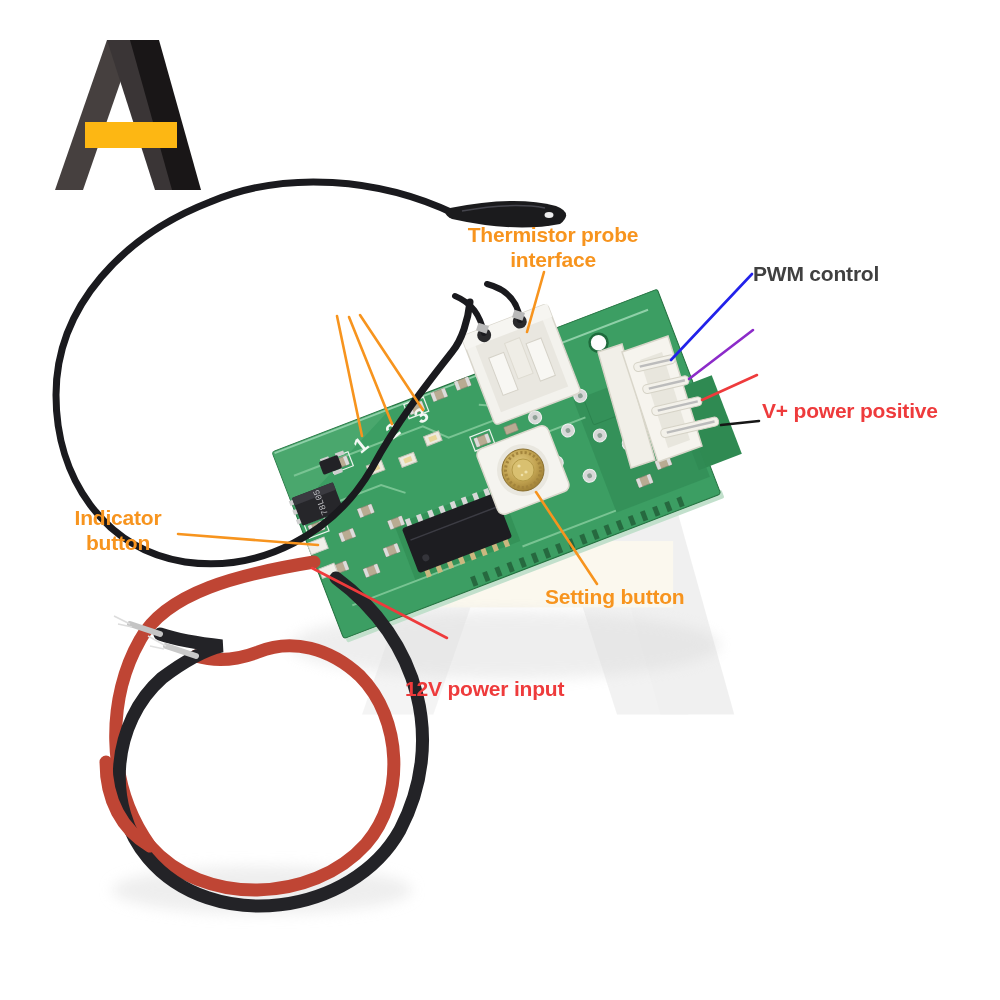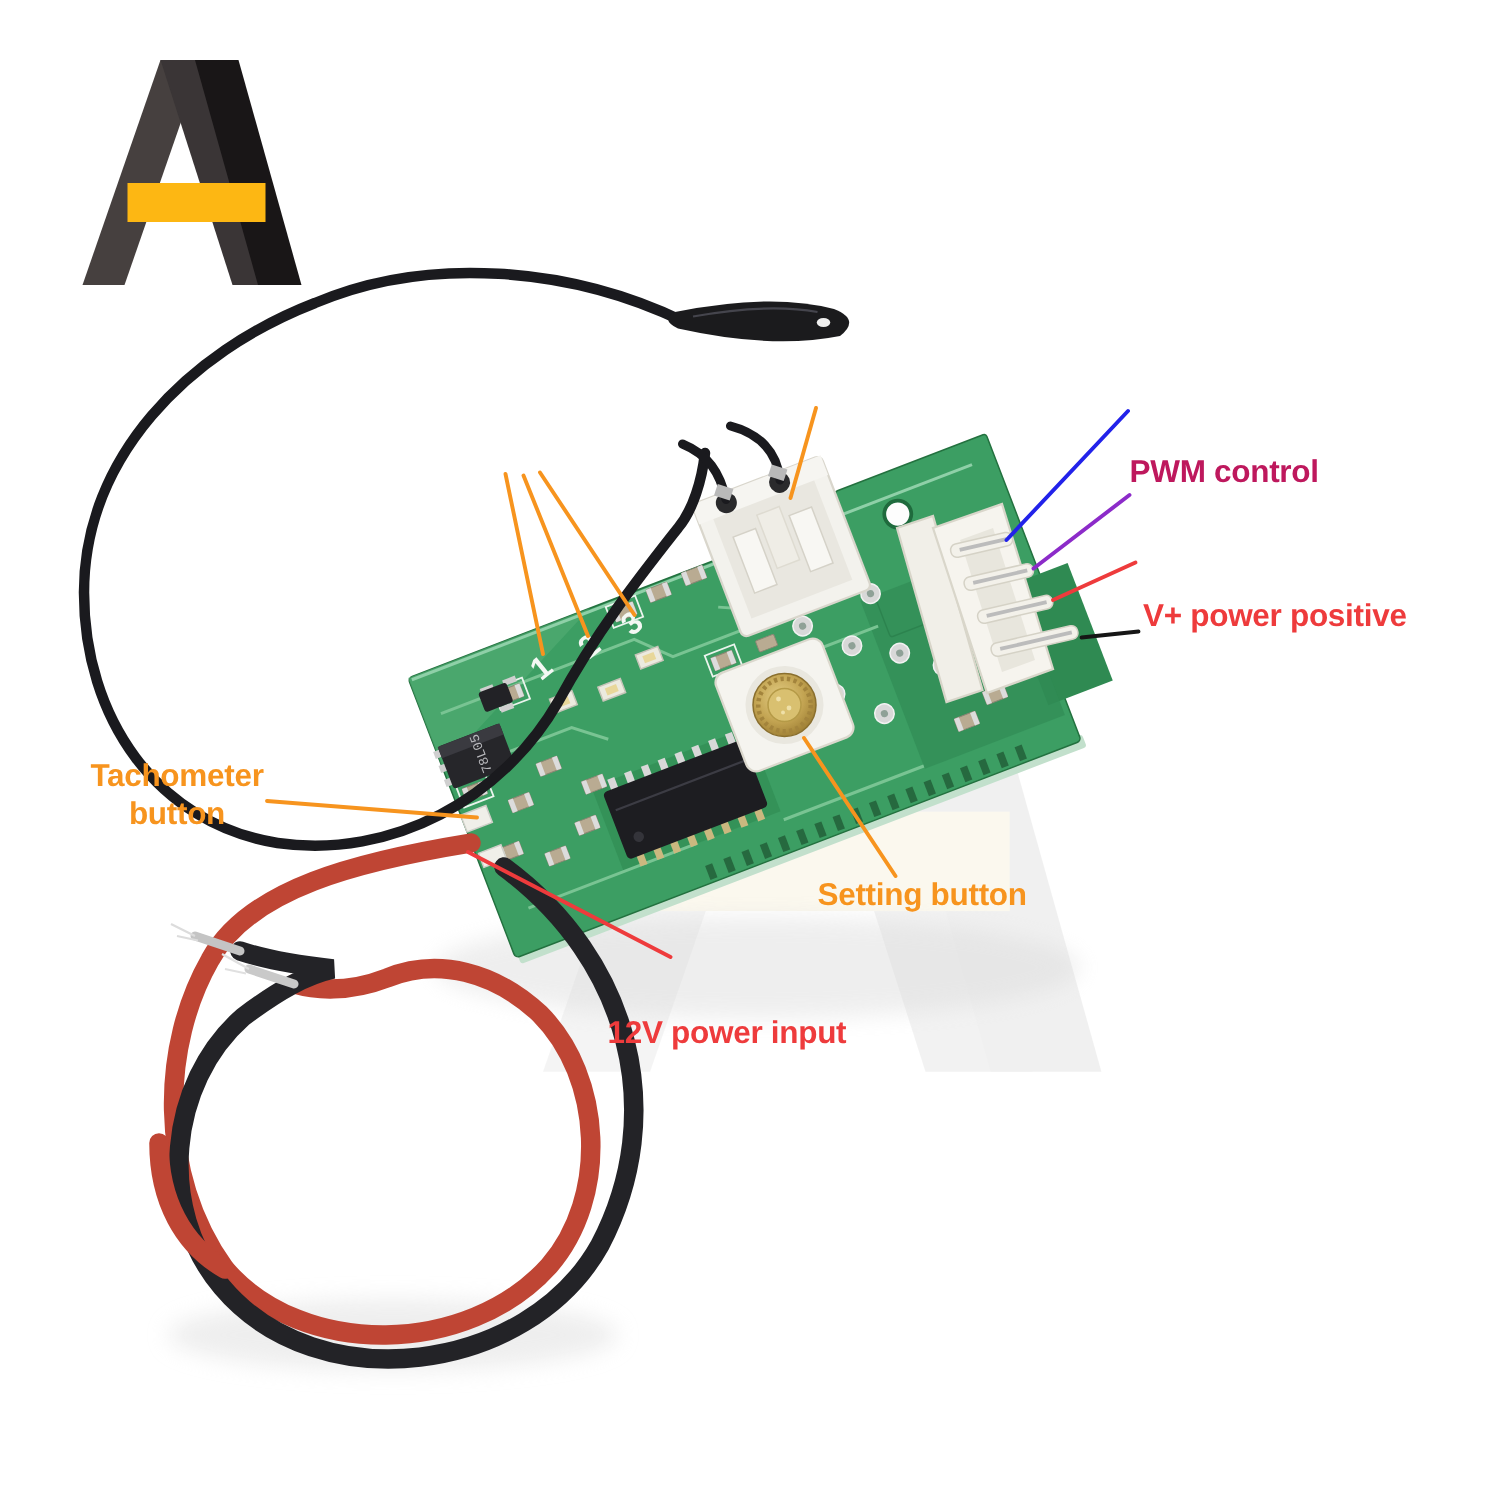--- a/index.html
+++ b/index.html
@@ -3,21 +3,21 @@
 <meta charset="utf-8">
 <style>
   html,body{margin:0;padding:0;background:#ffffff;}
   .stage{position:relative;width:1000px;height:1000px;background:#ffffff;overflow:hidden;
          font-family:"Liberation Sans", sans-serif;}
   svg{position:absolute;left:0;top:0;}
   .lbl{position:absolute;font-weight:bold;font-size:21px;line-height:25px;letter-spacing:-0.2px;white-space:nowrap;}
   .lbl span{display:block;}
   .center{text-align:center;}
   .orange{color:#f7941e;}
-  .blue{color:#be185d;margin-top:41px;}
+  .blue{color:#404040;}
   .purple{color:#8c2bc9;}
   .red{color:#ee3b3c;margin-top:36px;}
   .dark{color:#161616;}
 </style>
 </head>
 <body>
 
 <div class="stage">
 
 <svg id="scene" width="1000" height="1000" viewBox="0 0 1000 1000">
@@ -317,34 +317,38 @@
     <path d="M178,534 L318,545" stroke="#f7941e"></path>
     <path d="M536,492 L597,584" stroke="#f7941e"></path>
     <path d="M752,274 L671,360" stroke="#2222ea"></path>
     <path d="M753,330 L689,379" stroke="#8c2bc9"></path>
     <path d="M757,375 L702,400" stroke="#ee3b3c"></path>
     <path d="M759,421 L721,425" stroke="#161616"></path>
     <path d="M312,568 L447,638" stroke="#ee3b3c"></path>
   </g>
 </svg>
 
+<div class="lbl orange center" style="left:433px;top:222px;width:240px">
+  <span>Thermistor probe</span>
+  <span>interface</span>
+</div>
 
 
 <div class="lbl blue" style="left:753px;top:261px">
   <span>PWM control</span>
 </div>
 
 
 <div class="lbl red" style="left:762px;top:362px">
   <span>V+ power positive</span>
 </div>
 
 
 <div class="lbl orange center" style="left:40px;top:505px;width:156px">
-  <span>Tachometer</span>
+  <span>Indicator</span>
   <span>button</span>
 </div>
 
 <div class="lbl orange" style="left:545px;top:584px">
   <span>Setting button</span>
 </div>
 
 <div class="lbl red" style="left:405px;top:640px">
   <span>12V power input</span>
 </div>

